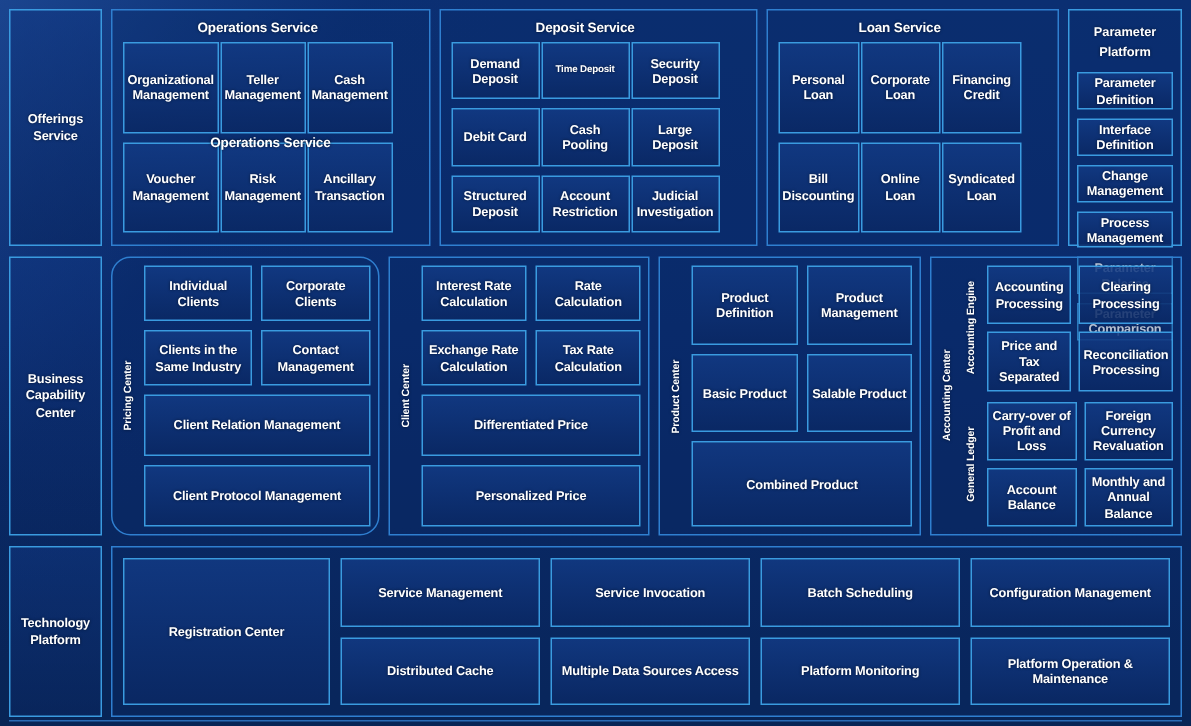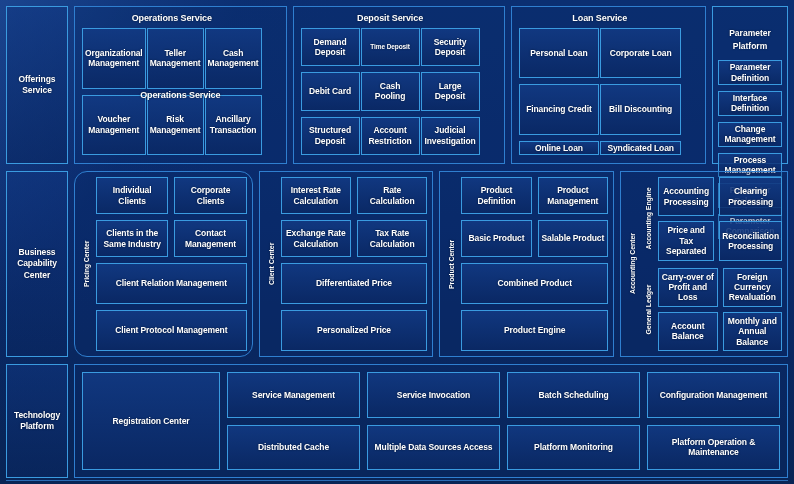--- a/index.html
+++ b/index.html
@@ -94,21 +94,21 @@
     position: relative;
   }
   .svc-grid {
     flex: 1;
     display: grid;
     gap: 6px 1px;
     margin-top: 5px;
   }
   .svc-grid.ops   { grid-template-columns: repeat(3, 1fr); grid-template-rows: repeat(2, 1fr); }
   .svc-grid.dep   { grid-template-columns: repeat(3, 1fr); grid-template-rows: repeat(3, 1fr); }
-  .svc-grid.loan  { grid-template-columns: repeat(2, 1fr); grid-template-rows: repeat(2, 1fr); border-radius: 13px; }
+  .svc-grid.loan  { grid-template-columns: repeat(3, 1fr); grid-template-rows: repeat(2, 1fr); border-radius: 13px; }
 
   #grp-operations { flex: 0 0 212px; }
   #grp-deposit    { flex: 0 0 212px; }
   #grp-loan       { flex: 1 1 auto; }
 
   
   .ghost-title {
     position: absolute;
     left: 0; right: 0;
     top: 83px;
@@ -122,21 +122,21 @@
 
   
   #col-parameter {
     border: 1px solid #3a9be0;
     background: rgba(11,44,110,0.40);
     width: 76px;
     flex: 0 0 76px;
     display: flex;
     flex-direction: column;
     align-items: center;
-    padding: 20px 5px 6px 5px;
+    padding: 8px 5px 6px 5px;
     gap: 6px;
   }
   #col-parameter .ptitle {
     font-size: 8.5px;
     font-weight: bold;
     text-align: center;
     line-height: 1.55;
     text-shadow: 0 0 2px rgba(0,0,0,0.6);
     margin-bottom: 1px;
   }
@@ -341,21 +341,20 @@
       <div class="stack">
         <div class="pair">
           <div class="leaf">Product Definition</div>
           <div class="leaf">Product Management</div>
         </div>
         <div class="pair">
           <div class="leaf">Basic Product</div>
           <div class="leaf">Salable Product</div>
         </div>
         <div class="leaf">Combined Product</div>
-        <div class="leaf">Product Engine</div>
       </div>
     </div>
 
     <div class="center-group" id="grp-accounting">
       <div class="vlabel">Accounting Center</div>
       <div id="acct-inner">
         <div class="acct-sub">
           <div class="vlabel">Accounting Engine</div>
           <div class="acct-grid">
             <div class="leaf">Accounting Processing</div>

